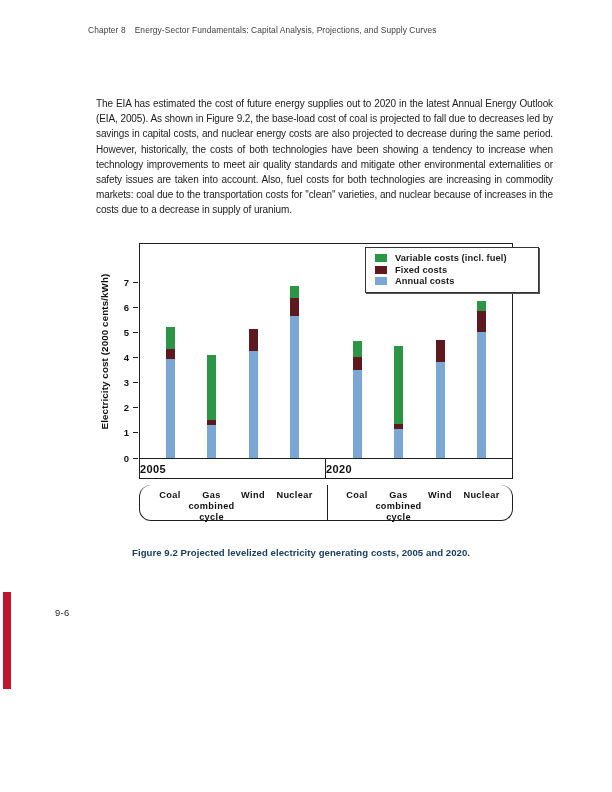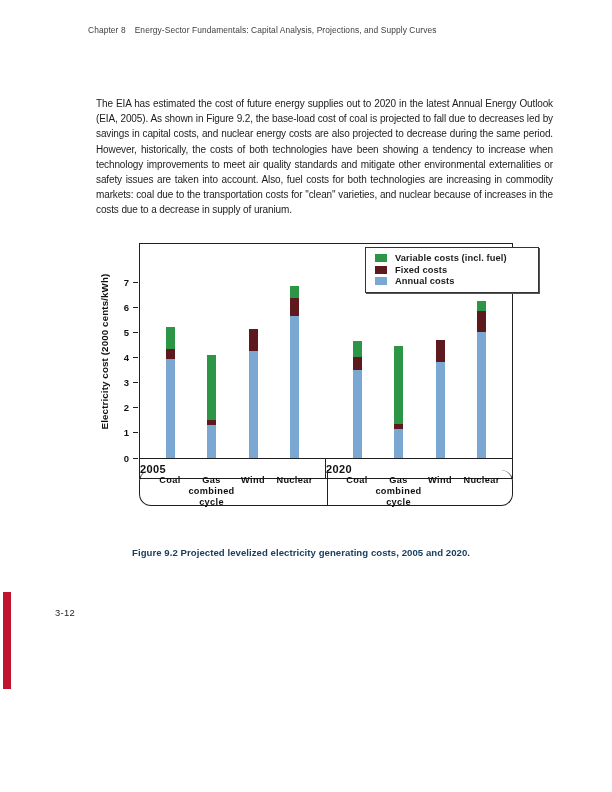--- a/index.html
+++ b/index.html
@@ -61,21 +61,21 @@
     position:absolute;left:0;top:216px;width:374px;height:19.5px;
     border-left:1px solid #1f1f1f;border-right:1px solid #1f1f1f;border-bottom:1px solid #1f1f1f;
     box-sizing:border-box;display:flex;
   }
   .year-cell{
     width:50%;box-sizing:border-box;text-align:left;font-size:11px;font-weight:bold;
     color:#111;padding-top:4px;letter-spacing:0.4px;
   }
   .year-cell:first-child{border-right:1px solid #1f1f1f;}
   .cat-row{
-    position:absolute;left:0;top:227px;width:374px;height:36px;
+    position:absolute;left:0;top:242px;width:374px;height:36px;
     border-left:1px solid #1f1f1f;border-right:1px solid #1f1f1f;border-bottom:1px solid #1f1f1f;
     box-sizing:border-box;
     border-radius:12px;
   }
   .cat-divider{position:absolute;left:186.5px;top:0;bottom:0;width:1px;background:#1f1f1f;}
   .cat-cell{
     position:absolute;top:5px;width:54px;text-align:center;
     font-size:9.2px;font-weight:bold;color:#111;line-height:10.8px;letter-spacing:0.35px;
   }
   
@@ -204,15 +204,15 @@
         <div class="cat-cell" style="left: 190px;">Coal</div>
         <div class="cat-cell" style="left: 231.5px;">Gas combined cycle</div>
         <div class="cat-cell" style="left: 273px;">Wind</div>
         <div class="cat-cell" style="left: 314.5px;">Nuclear</div>
       </div>
   </div>
 
   <p class="caption">Figure 9.2 Projected levelized electricity generating costs, 2005 and 2020.</p>
 
   <div class="red-tab"></div>
-  <div class="page-num">3-12</div>
+  <div class="page-num">9-6</div>
 
 </div>
 
 </body></html>

